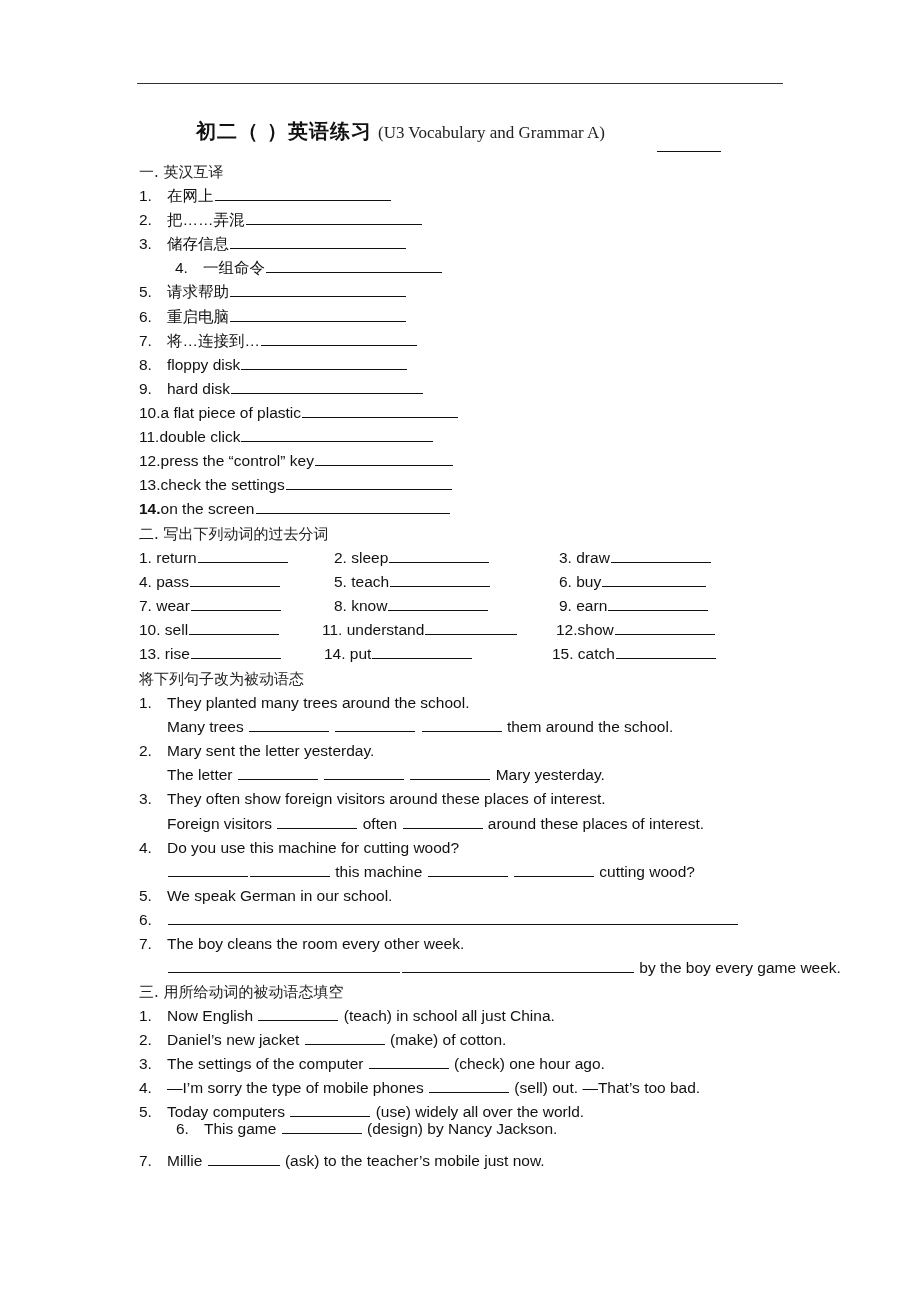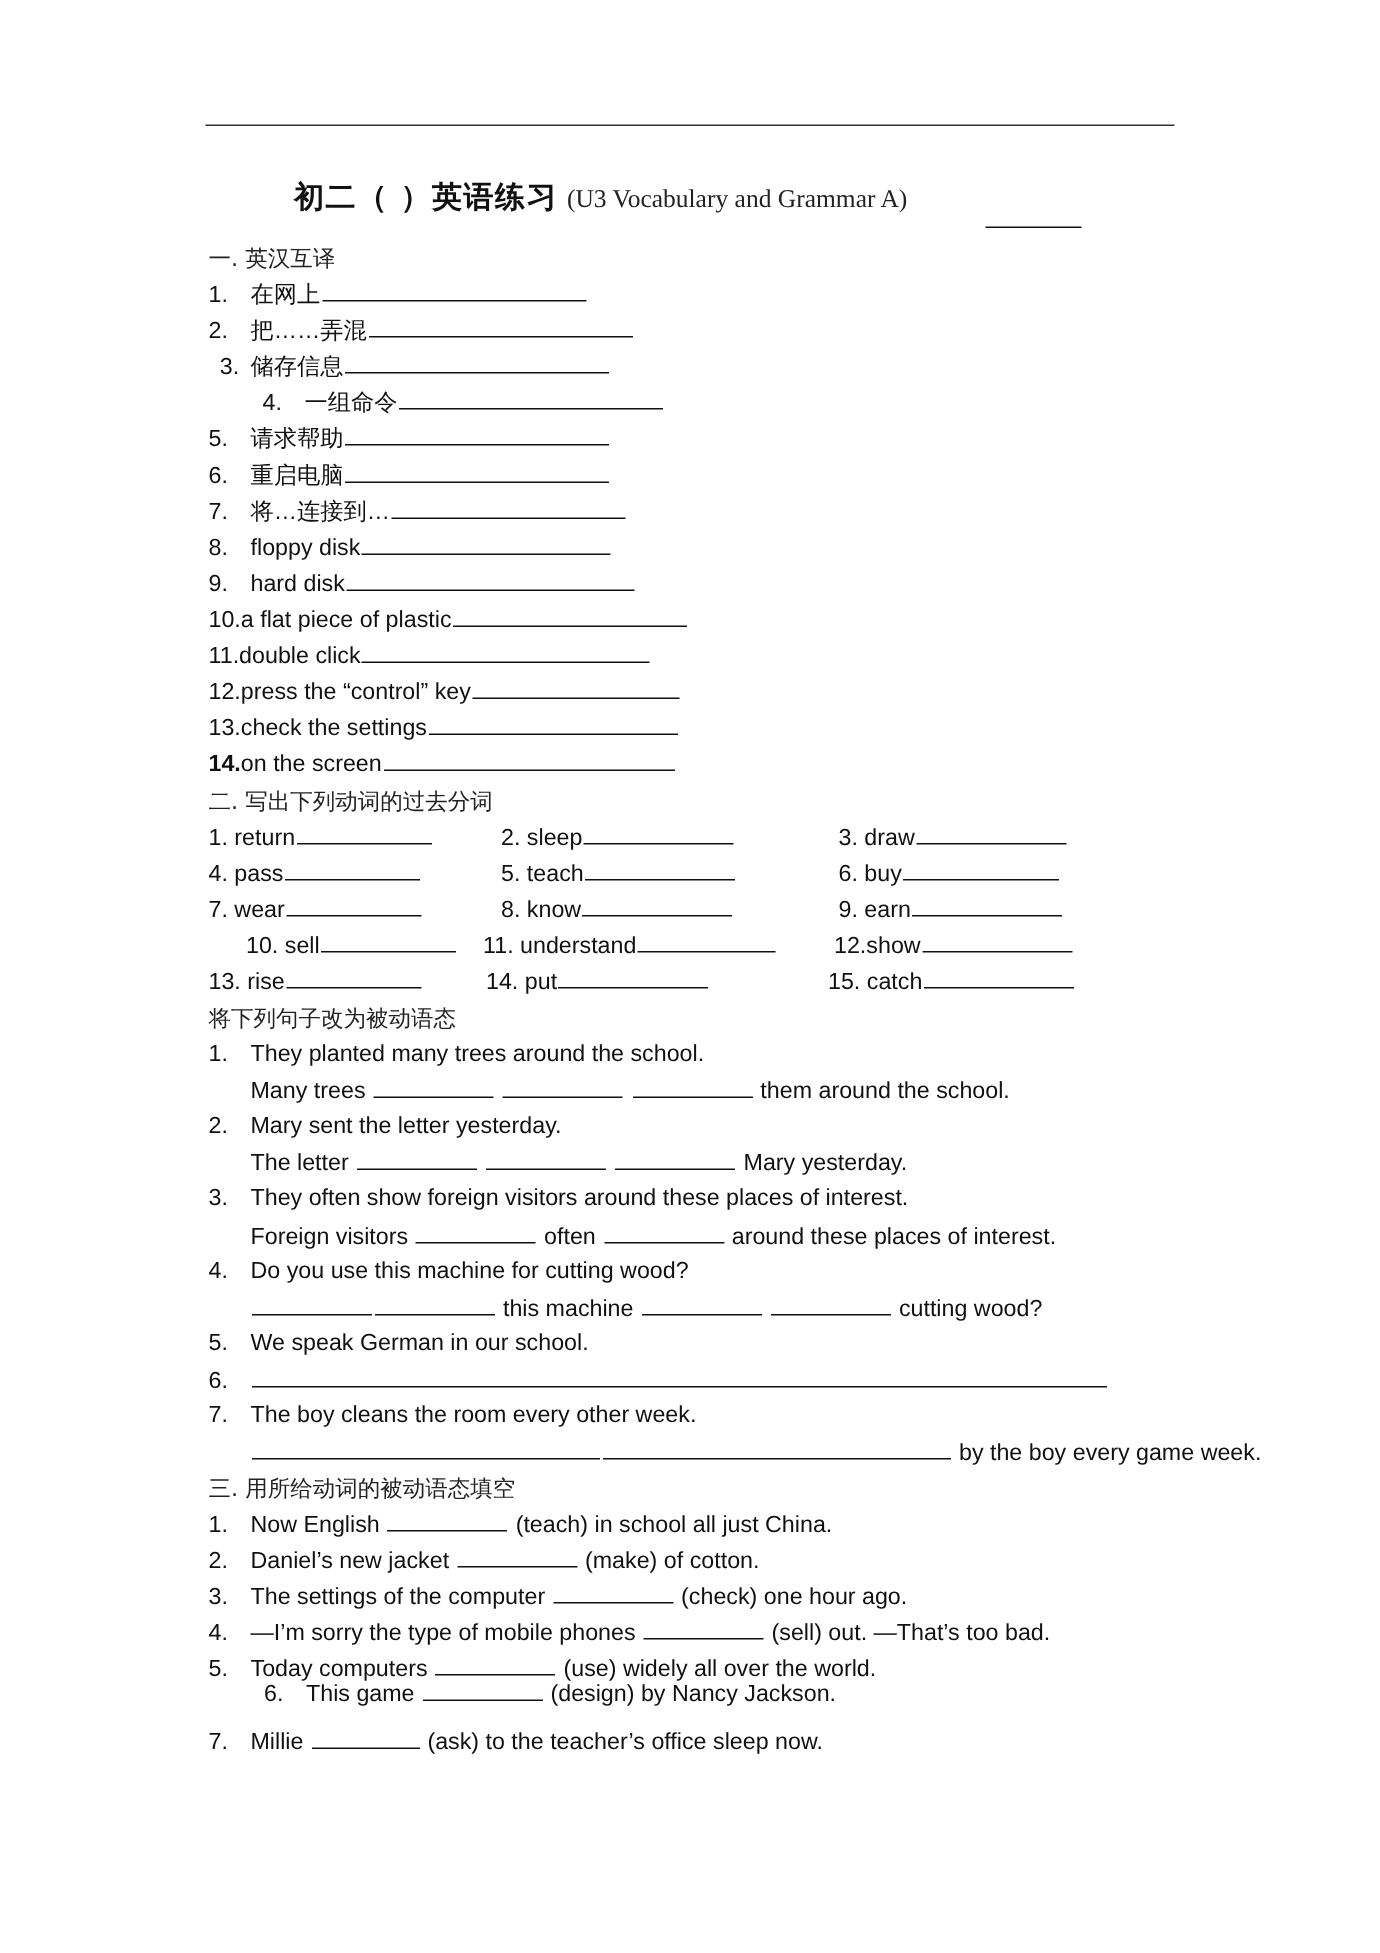--- a/index.html
+++ b/index.html
@@ -23,21 +23,21 @@
 
 <div class="title-row">
   <span class="title-cn">初二（     ）英语练习</span><span class="title-en">(U3 Vocabulary and Grammar A)</span>
 </div>
 <div class="title-blank"></div>
 
 <div class="line heading" style="top:162px">一. 英汉互译</div>
 <div id="s1">
     <div class="line" style="top: 186px;"><span class="num">1.</span><span>在网上</span><span class="blank" style="width: 176px;"></span></div>
     <div class="line" style="top: 210.1px;"><span class="num">2.</span><span>把……弄混</span><span class="blank" style="width: 176px;"></span></div>
-    <div class="line" style="top: 234.2px; text-align: center;"><span class="num">3.</span><span>储存信息</span><span class="blank" style="width: 176px;"></span></div>
+    <div class="line" style="top: 234.2px;"><span class="num">3.</span><span>储存信息</span><span class="blank" style="width: 176px;"></span></div>
     <div class="line" style="top: 258.3px; margin-left: 36px;"><span class="num">4.</span><span>一组命令</span><span class="blank" style="width: 176px;"></span></div>
     <div class="line" style="top: 282.4px;"><span class="num">5.</span><span>请求帮助</span><span class="blank" style="width: 176px;"></span></div>
     <div class="line" style="top: 306.5px;"><span class="num">6.</span><span>重启电脑</span><span class="blank" style="width: 176px;"></span></div>
     <div class="line" style="top: 330.6px;"><span class="num">7.</span><span>将…连接到…</span><span class="blank" style="width: 156px;"></span></div>
     <div class="line" style="top: 354.7px;"><span class="num">8.</span><span>floppy disk</span><span class="blank" style="width: 166px;"></span></div>
     <div class="line" style="top: 378.8px;"><span class="num">9.</span><span>hard disk</span><span class="blank" style="width: 192px;"></span></div>
     <div class="line" style="top: 402.9px;"><span class="num" style="width: auto;">10.</span><span>a flat piece of plastic</span><span class="blank" style="width: 156px;"></span></div>
     <div class="line" style="top: 427px;"><span class="num" style="width: auto;">11.</span><span>double click</span><span class="blank" style="width: 192px;"></span></div>
     <div class="line" style="top: 451.1px;"><span class="num" style="width: auto;">12.</span><span>press the “control” key</span><span class="blank" style="width: 138px;"></span></div>
     <div class="line" style="top: 475.2px;"><span class="num" style="width: auto;">13.</span><span>check the settings</span><span class="blank" style="width: 166px;"></span></div>
@@ -48,21 +48,21 @@
 <div id="s2">
     <div class="col" style="left: 139px; top: 548px;"><span>1. return</span><span class="blank" style="width: 90px;"></span></div>
     <div class="col" style="left: 334px; top: 548px;"><span>2. sleep</span><span class="blank" style="width: 100px;"></span></div>
     <div class="col" style="left: 559px; top: 548px;"><span>3. draw</span><span class="blank" style="width: 100px;"></span></div>
     <div class="col" style="left: 139px; top: 572.1px;"><span>4. pass</span><span class="blank" style="width: 90px;"></span></div>
     <div class="col" style="left: 334px; top: 572.1px;"><span>5. teach</span><span class="blank" style="width: 100px;"></span></div>
     <div class="col" style="left: 559px; top: 572.1px;"><span>6. buy</span><span class="blank" style="width: 104px;"></span></div>
     <div class="col" style="left: 139px; top: 596.2px;"><span>7. wear</span><span class="blank" style="width: 90px;"></span></div>
     <div class="col" style="left: 334px; top: 596.2px;"><span>8. know</span><span class="blank" style="width: 100px;"></span></div>
     <div class="col" style="left: 559px; top: 596.2px;"><span>9. earn</span><span class="blank" style="width: 100px;"></span></div>
-    <div class="col" style="left: 139px; top: 620.3px; margin-left: 25px;"><span>10. sell</span><span class="blank" style="width: 90px;"></span></div>
+    <div class="col" style="left: 139px; top: 620.3px;"><span>10. sell</span><span class="blank" style="width: 90px;"></span></div>
     <div class="col" style="left: 322px; top: 620.3px;"><span>11. understand</span><span class="blank" style="width: 92px;"></span></div>
     <div class="col" style="left: 556px; top: 620.3px;"><span>12.show</span><span class="blank" style="width: 100px;"></span></div>
     <div class="col" style="left: 139px; top: 644.4px;"><span>13. rise</span><span class="blank" style="width: 90px;"></span></div>
     <div class="col" style="left: 324px; top: 644.4px;"><span>14. put</span><span class="blank" style="width: 100px;"></span></div>
     <div class="col" style="left: 552px; top: 644.4px;"><span>15. catch</span><span class="blank" style="width: 100px;"></span></div>
   </div>
 
 <div class="line heading" style="top:669px">将下列句子改为被动语态</div>
 <div id="sp">
     <div class="line" style="top: 693px;"><span class="num">1.</span><span>They planted many trees around the school.</span></div>
@@ -80,14 +80,14 @@
   </div>
 
 <div class="line heading" style="top:982px">三. 用所给动词的被动语态填空</div>
 <div id="s3">
     <div class="line" style="top: 1006px;"><span class="num">1.</span><span>Now English </span><span class="blank" style="width: 80px;"></span><span> (teach) in school all just China.</span></div>
     <div class="line" style="top: 1030.1px;"><span class="num">2.</span><span>Daniel’s new jacket </span><span class="blank" style="width: 80px;"></span><span> (make) of cotton.</span></div>
     <div class="line" style="top: 1054.2px;"><span class="num">3.</span><span>The settings of the computer </span><span class="blank" style="width: 80px;"></span><span> (check) one hour ago.</span></div>
     <div class="line" style="top: 1078.3px;"><span class="num">4.</span><span>—I’m sorry the type of mobile phones </span><span class="blank" style="width: 80px;"></span><span> (sell) out. —That’s too bad.</span></div>
     <div class="line" style="top: 1102.4px;"><span class="num">5.</span><span>Today computers </span><span class="blank" style="width: 80px;"></span><span> (use) widely all over the world.</span></div>
     <div class="line" style="top: 1119px; margin-left: 37px;"><span class="num">6.</span><span>This game </span><span class="blank" style="width: 80px;"></span><span> (design) by Nancy Jackson.</span></div>
-    <div class="line" style="top: 1150.6px;"><span class="num">7.</span><span>Millie </span><span class="blank" style="width: 72px;"></span><span> (ask) to the teacher’s office sleep now.</span></div>
+    <div class="line" style="top: 1150.6px;"><span class="num">7.</span><span>Millie </span><span class="blank" style="width: 72px;"></span><span> (ask) to the teacher’s mobile just now.</span></div>
   </div>
 
 </body></html>

